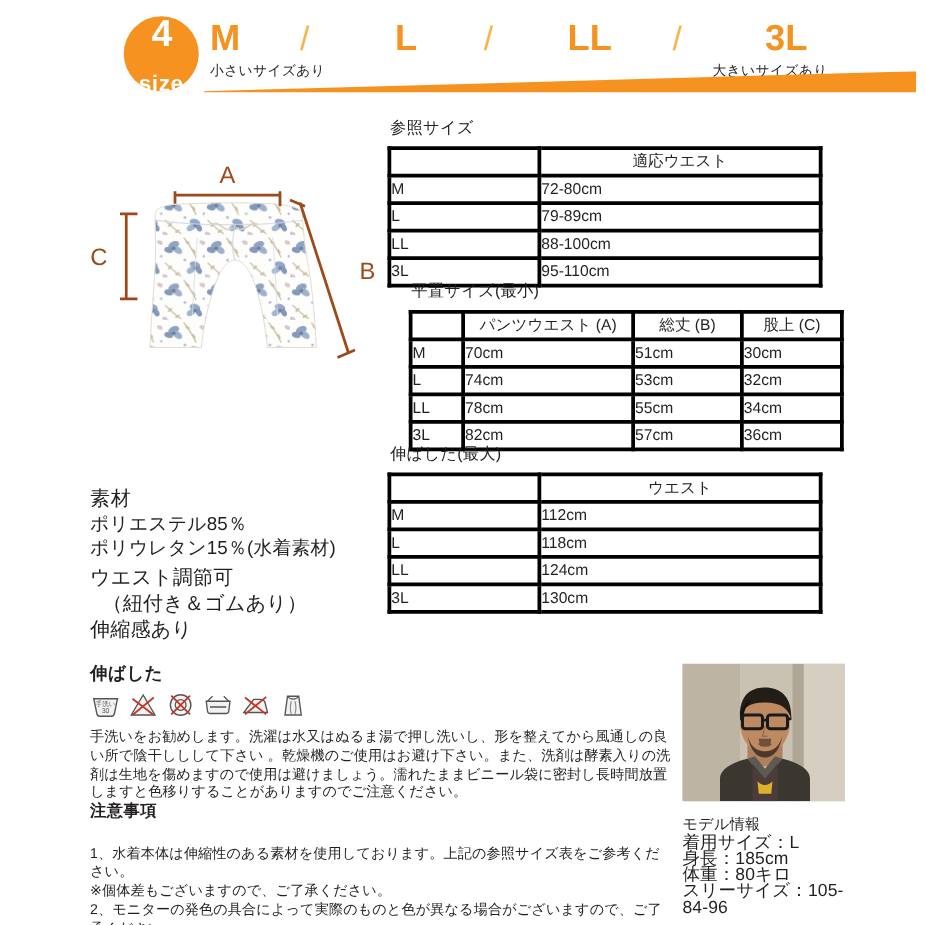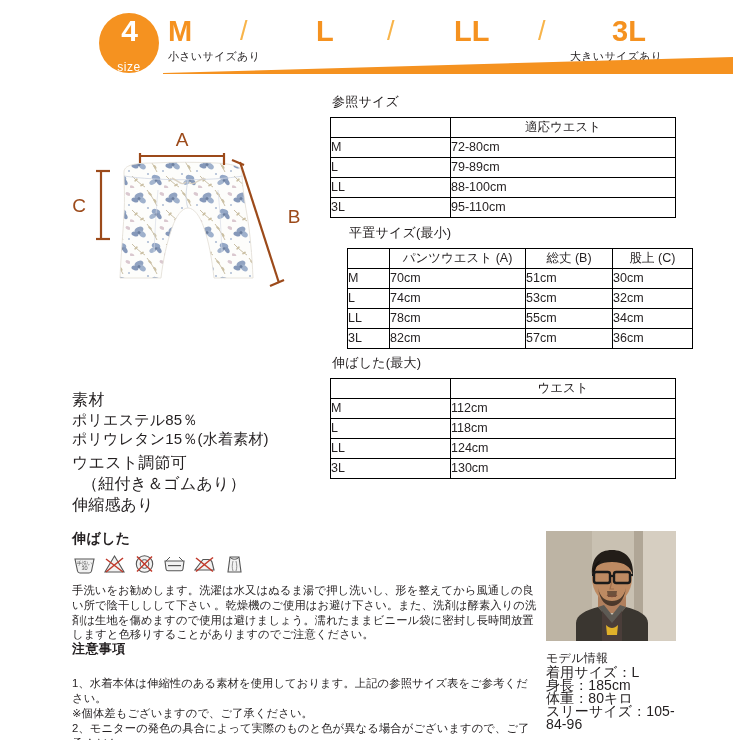--- a/index.html
+++ b/index.html
@@ -16,21 +16,21 @@
 
   
   .header{position:absolute;left:0;top:0;width:740px;height:82px;}
   .size-badge{
     position:absolute;left:99px;top:13px;width:60px;height:60px;
     border-radius:50%;background:#f59220;
     display:flex;flex-direction:column;align-items:center;justify-content:center;
     color:#ffffff;line-height:1;
   }
   .size-badge .num{font-size:30px;font-weight:bold;letter-spacing:-1px;margin-top:2px;}
-  .size-badge .word{font-size:12px;font-weight:normal;margin-top:15px;letter-spacing:0.5px;}
+  .size-badge .word{font-size:18px;font-weight:bold;margin-top:15px;letter-spacing:0.5px;}
 
   .size-row{position:absolute;left:168px;top:14px;width:560px;height:34px;}
   .sz{
     position:absolute;top:0;
     font-size:29px;font-weight:bold;color:#f59220;
     font-family:"Liberation Sans","DejaVu Sans",sans-serif;
     letter-spacing:0px;line-height:34px;
   }
   .slash{
     position:absolute;top:0;font-size:27px;color:#f8b44a;font-weight:400;line-height:34px;
@@ -44,31 +44,31 @@
   .sl-3{left:370px;}
   .sz-3l{left:444px;}
   .sub-large{position:absolute;left:402px;top:35px;font-size:11px;color:#231f20;white-space:nowrap;letter-spacing:0.3px;}
 
   .wedge{position:absolute;left:163px;top:57px;width:570px;height:17px;}
 
   
   .illus{position:absolute;left:62px;top:120px;width:250px;height:200px;}
 
   
-  .tbl-block{position:absolute;margin-left:20px;}
+  .tbl-block{position:absolute;}
   .tbl-title{font-size:13px;color:#231f20;margin:0 0 6px 2px;letter-spacing:0.2px;}
   table.sz-table{
     border-collapse:collapse;
     table-layout:fixed;
     font-size:12.5px;
     color:#231f20;
     background:#fff;
   }
   table.sz-table th,table.sz-table td{
-    border:1px solid #000000;
+    border:3px solid #000000;
     height:19px;
     padding:0;
     font-weight:normal;
     line-height:19px;
     white-space:nowrap;
   }
   table.sz-table th{font-weight:normal;}
 
   
   #table-ref-block{left:310px;top:93px;}

